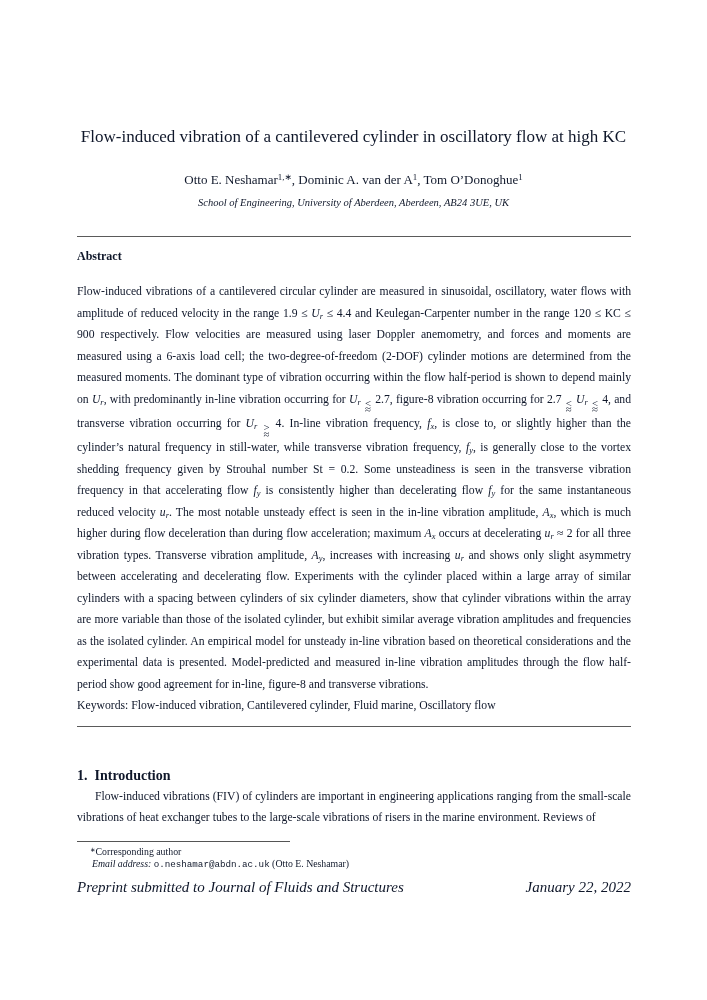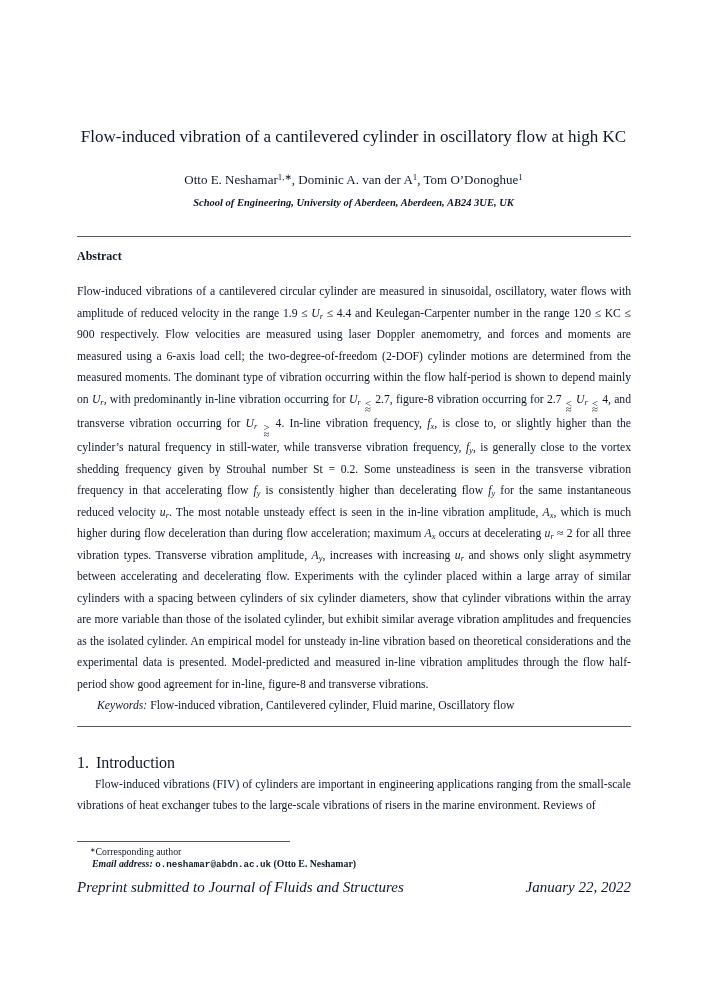--- a/index.html
+++ b/index.html
@@ -8,48 +8,48 @@
     width:707px;height:1000px;
     background:#ffffff;
     color:#0f172a;
     font-family:"Liberation Serif", serif;
     overflow:hidden;
   }
   
   .header{position:absolute;top:126px;left:0;right:0;text-align:center;}
   .title{font-size:17px;line-height:22px;margin:0 40px;font-weight:normal;}
   .authors{font-size:13px;margin-top:24px;}
-  .affiliation{font-size:10.5px;font-style:italic;margin-top:9px;font-weight:bold;}
+  .affiliation{font-size:10.5px;font-style:italic;margin-top:9px;}
   sup{font-size:0.68em;vertical-align:0.45em;line-height:0;}
   sub{font-size:0.72em;vertical-align:-0.22em;line-height:0;}
   
   .main{position:absolute;top:236px;left:77px;width:554px;}
   .rule{border:0;border-top:1px solid #5a5a5a;margin:0;height:0;}
   .abstract-heading{font-size:12px;font-weight:bold;margin-top:12px;}
   .body-text{
     font-size:11.7px;line-height:21.5px;
     text-align:justify;
     margin-top:17px;
   }
   .keywords-line{font-size:11.7px;line-height:21.5px;text-align:left;}
-  .keywords-line .kw-label{font-style:italic;margin-left:20px;}
+  .keywords-line .kw-label{}
   .rule-2{margin-top:9px;}
-  .section-heading{font-size:16px;font-weight:normal;margin-top:27px;}
+  .section-heading{font-size:14px;font-weight:bold;margin-top:41px;}
   .section-heading .sec-num{margin-right:7px;}
   .intro-text{margin-top:2px;text-indent:18px;}
   
   .lap{display:inline-flex;flex-direction:column;align-items:center;
        line-height:1;vertical-align:-0.42em;font-size:0.92em;margin:0 1px;}
   .lap span{display:block;height:0.60em;line-height:0.60em;}
   .mono{font-family:"Liberation Mono", monospace;font-size:0.94em;}
   
   .footnote{position:absolute;left:77px;top:841px;width:554px;font-size:9.8px;line-height:12px;}
   .footnote-rule{border:0;border-top:1px solid #555;width:213px;margin:0;}
   .fn-line1{margin-top:4px;padding-left:13px;}
-  .fn-line2{padding-left:15px;font-weight:bold;}
+  .fn-line2{padding-left:15px;}
   
   .footer{
     position:absolute;left:77px;right:76px;top:879px;
     display:flex;justify-content:space-between;
     font-size:15px;font-style:italic;
   }
 </style>
 </head>
 <body>
 

